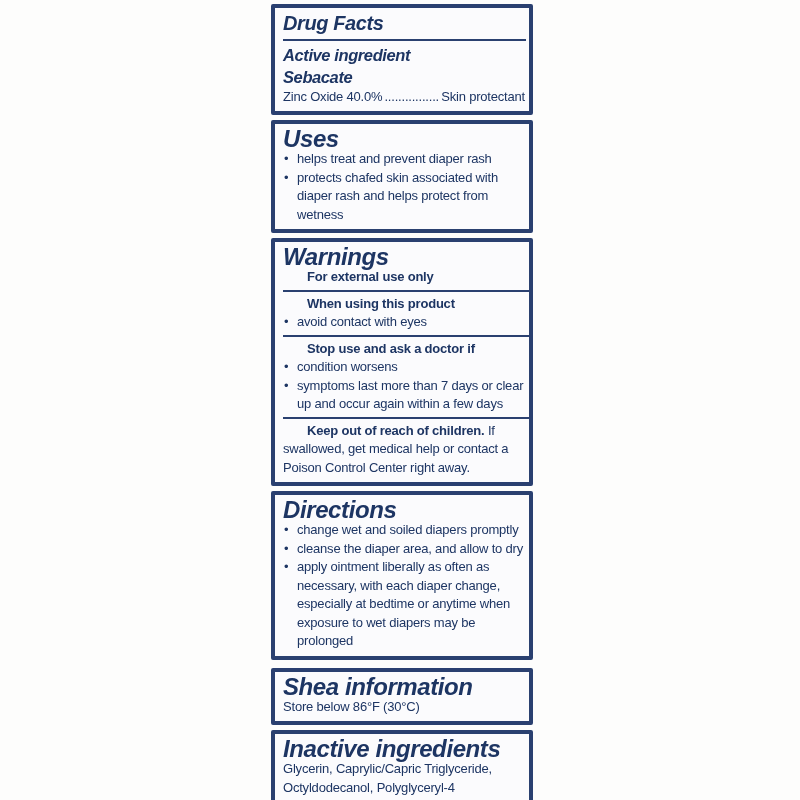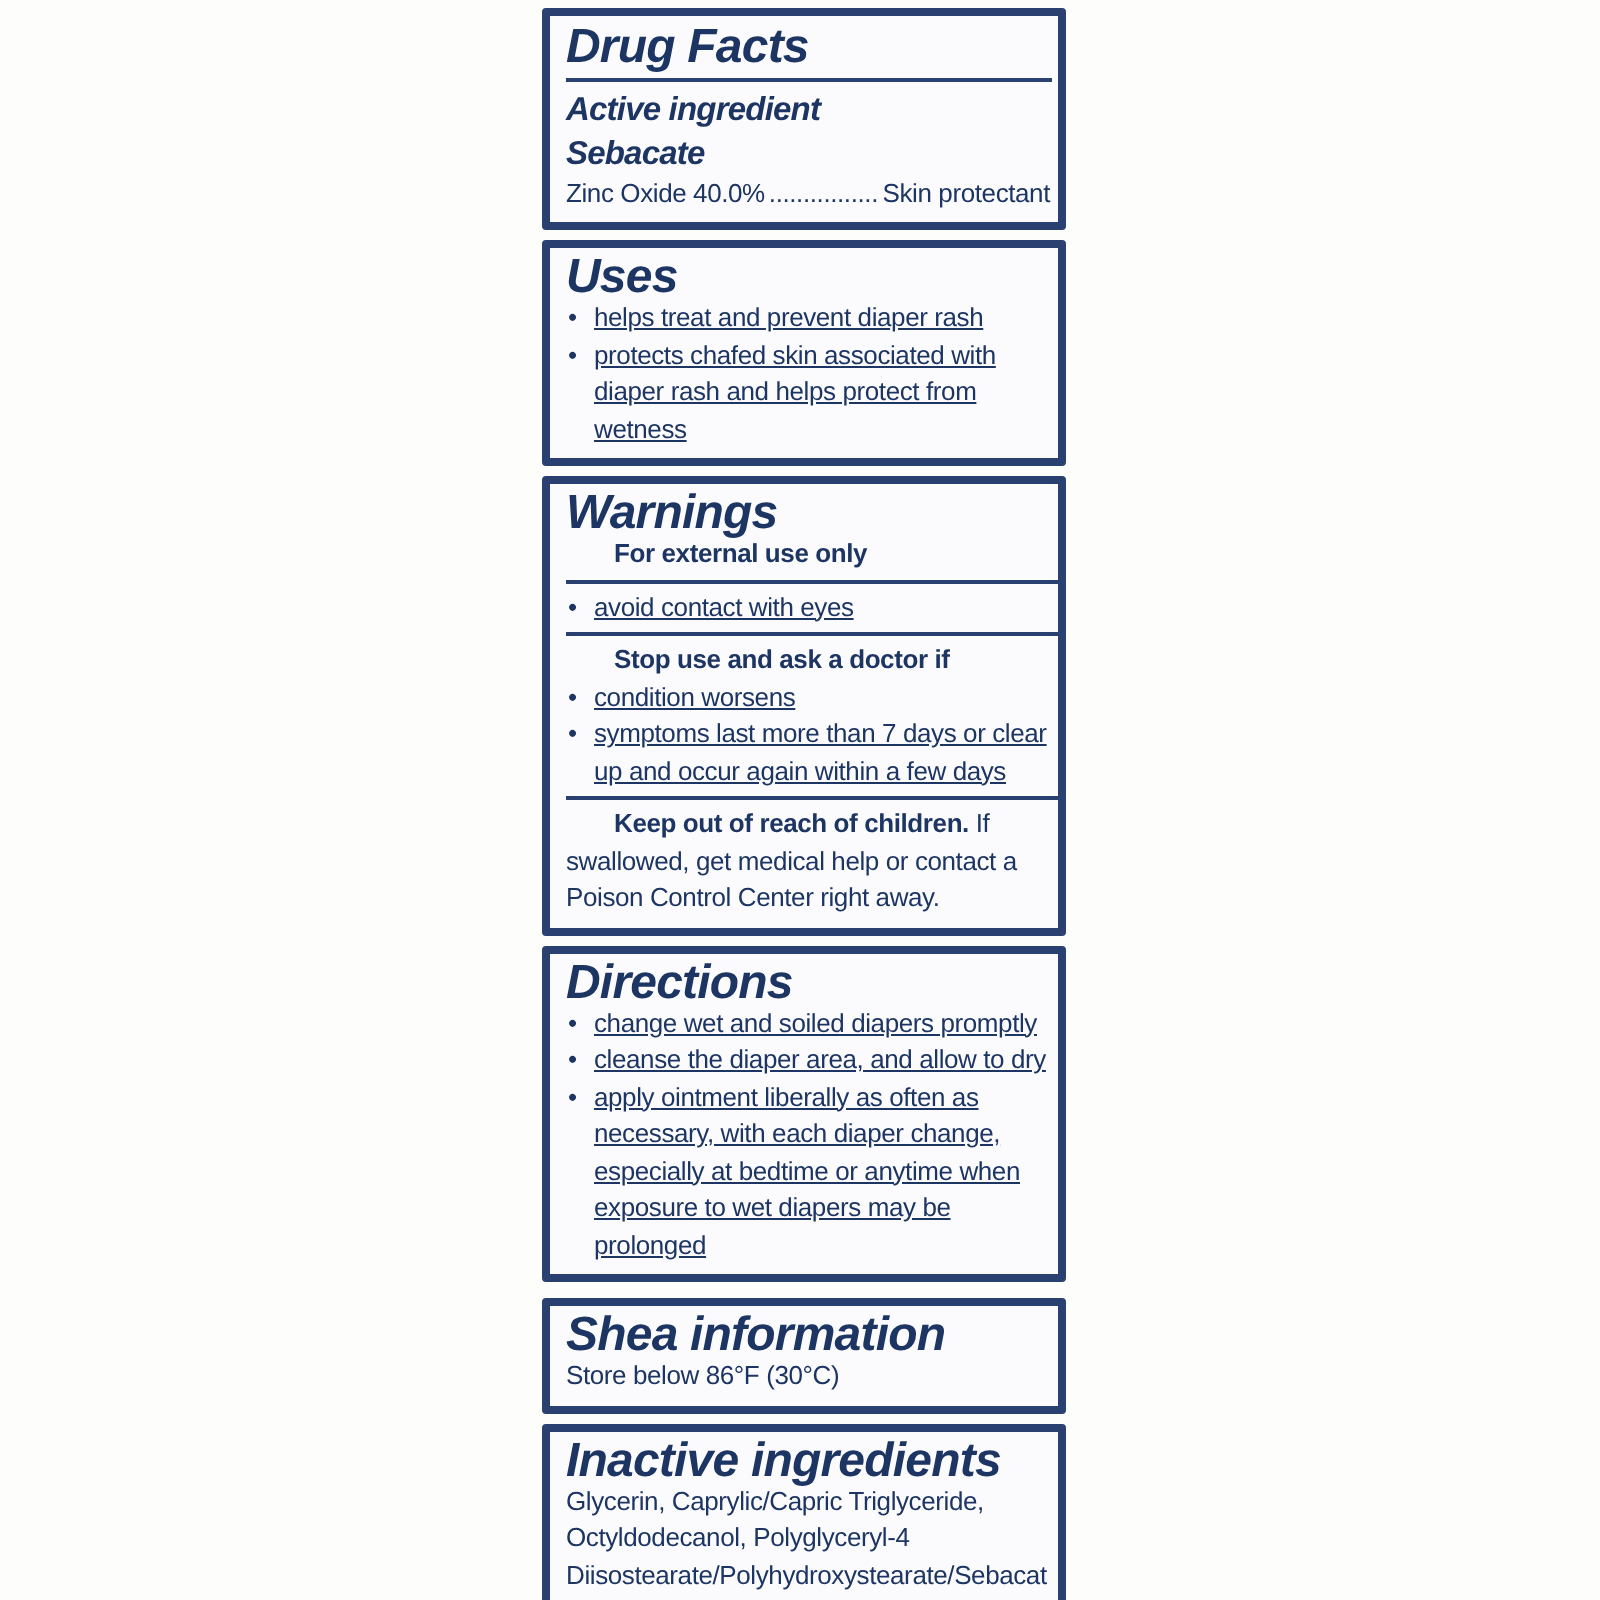--- a/index.html
+++ b/index.html
@@ -29,21 +29,21 @@
     border-radius:2px;
     background:var(--paper);
     padding:3px 4px 5px 8px;
     margin-bottom:5px;
     letter-spacing:-0.2px;
   }
   .box:last-child{margin-bottom:0;}
   .gap-lg{margin-bottom:8px;}
 
   .df-title{
-    font-size:24px;
+    font-size:20px;
     line-height:25px;
     font-weight:bold;
     font-style:italic;
     letter-spacing:-0.4px;
     padding-bottom:3px;
     border-bottom:2px solid var(--navy);
     margin-right:-1px;
   }
   .section-title{
     font-size:24px;
@@ -77,21 +77,21 @@
     font-size:13px;
     line-height:18px;
     white-space:nowrap;
   }
   .dots{
     flex:1 1 auto;
     overflow:hidden;
     margin:0 2px;
   }
 
-  ul.bullets{list-style:none;text-decoration:underline;}
+  ul.bullets{list-style:none;}
   ul.bullets li{
     position:relative;
     padding-left:14px;
     font-size:13px;
     line-height:18.5px;
   }
   ul.bullets li::before{
     content:"\2022";
     position:absolute;
     left:1px;
@@ -125,20 +125,21 @@
     <ul class="bullets">
         <li>helps treat and prevent diaper rash</li>
         <li>protects chafed skin associated with diaper rash and helps protect from wetness</li>
       </ul>
   </div>
 
   <div class="box">
     <div class="section-title">Warnings</div>
     <div class="body-text bold">For external use only</div>
     <div class="rule"></div>
+    <div class="body-text bold">When using this product</div>
     <ul class="bullets">
         <li>avoid contact with eyes</li>
       </ul>
     <div class="rule"></div>
     <div class="body-text bold">Stop use and ask a doctor if</div>
     <ul class="bullets">
         <li>condition worsens</li>
         <li>symptoms last more than 7 days or clear up and occur again within a few days</li>
       </ul>
     <div class="rule"></div>

